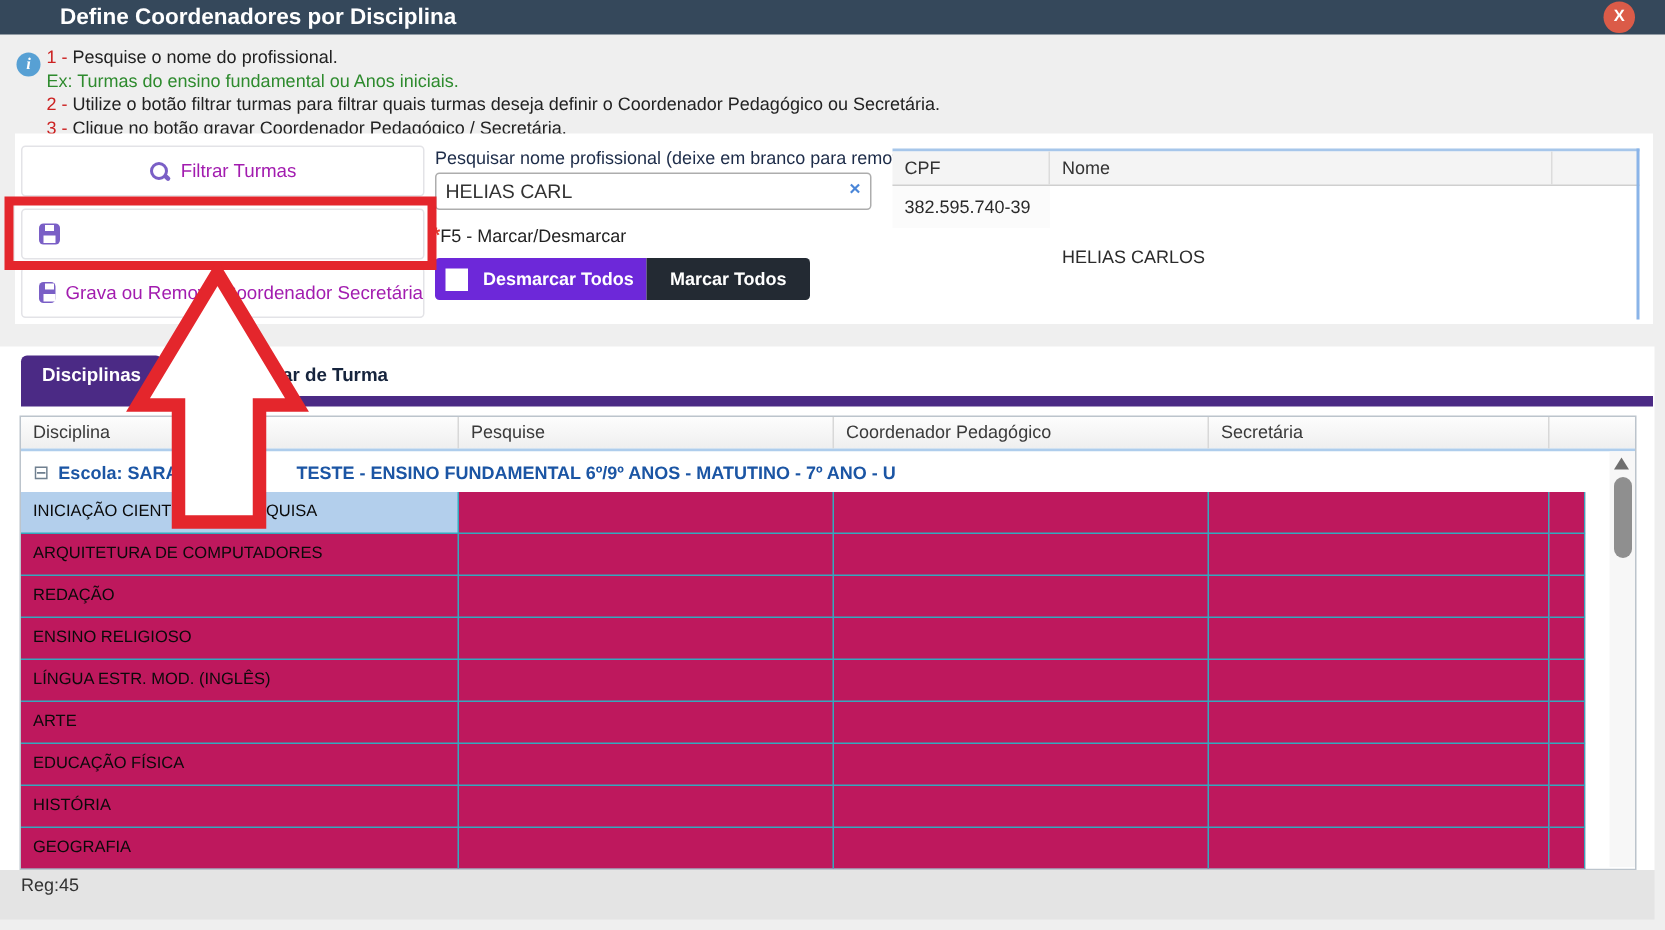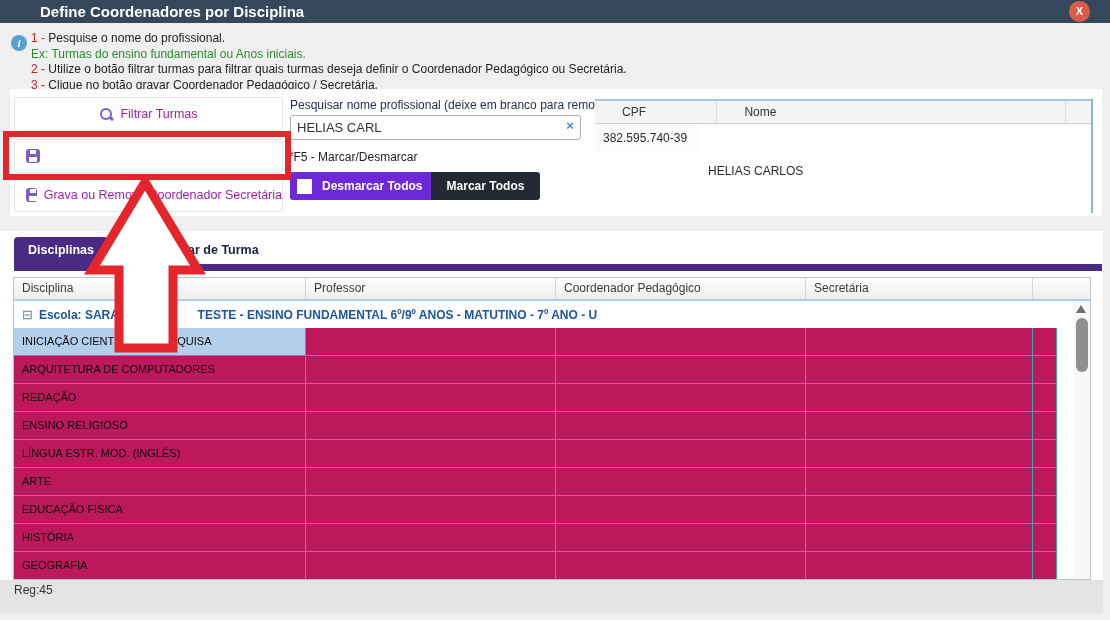--- a/index.html
+++ b/index.html
@@ -41,21 +41,21 @@
   .f5-note { position:absolute; left:288px; top:148px; font-size:12px; color:#222; }
   .f5-note .star { color:#e23b2e; font-size:14px; font-weight:bold; }
   .dark-btns { position:absolute; left:290px; top:172px; height:28px; display:flex; border-radius:3px; overflow:hidden; }
   .btn-deselect { width:141px; background:#6d28d9; color:#fff; font-size:12px; font-weight:bold; display:flex; align-items:center; cursor:pointer; }
   .btn-deselect .cb { width:15px; height:15px; background:#fff; margin:0 10px 0 7px; }
   .btn-select { width:109px; background:#232a33; color:#fff; font-size:12px; font-weight:bold; display:flex; align-items:center; justify-content:center; cursor:pointer; }
 
   
   .results { position:absolute; left:595px; top:99px; width:498px; background:#fff; border-top:2px solid #a6c6ea; }
   .res-head { display:flex; height:23px; background:#f4f4f4; border-bottom:1px solid #cfcfcf; }
-  .res-head .hc { font-size:12px; color:#333; padding-left:8px; line-height:22px; border-right:1px solid #dcdcdc;margin-left:19px; }
+  .res-head .hc { font-size:12px; color:#333; padding-left:8px; line-height:22px; border-right:1px solid #dcdcdc; }
   .res-row { display:flex; height:28px; }
   .res-row .c { font-size:12px; color:#2b2b2b; padding-left:8px; line-height:28px; }
   .w-cpf { width:105px; } .w-nome { width:335px; } .w-rest { flex:1; }
   .cell-cpf { background:#fbfbfb; }
   .cell-nome { background:#c8dcf2;margin-top:33px; }
   .res-edge { position:absolute; left:1091px; top:99px; width:2px; height:114px; background:#8ab4e8; }
 
   
   .tab-region { position:absolute; left:0; top:231px; width:1103px; height:349px; background:#ffffff; }
   .tab-active { position:absolute; left:14px; top:237px; height:27px; padding:0 14px; background:#4b2a85; color:#fff;
@@ -159,21 +159,21 @@
   <div class="res-edge"></div>
 
   <div class="tab-region"></div>
   <div class="tab-active">Disciplinas</div>
   <div class="tab-inactive">Auxiliar de Turma</div>
   <div class="tab-bar"></div>
 
   <div class="grid">
     <div class="g-head">
       <div class="hc cw1">Disciplina</div>
-      <div class="hc cw2">Professor</div>
+      <div class="hc cw2">Pesquise</div>
       <div class="hc cw3">Coordenador Pedagógico</div>
       <div class="hc cw4">Secretária</div>
       <div class="hc cwr"></div>
     </div>
 
     <div class="g-group">
       <span class="collapse">⊟</span>
       <span>Escola: SARAH</span>
       <span class="gap"></span>
       <span>TESTE - ENSINO FUNDAMENTAL 6º/9º ANOS - MATUTINO - 7º ANO - U</span>

